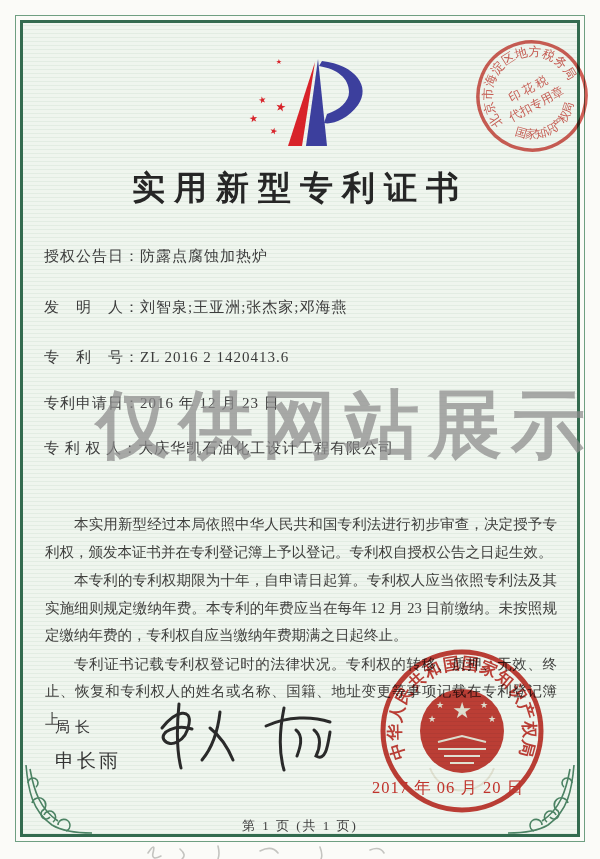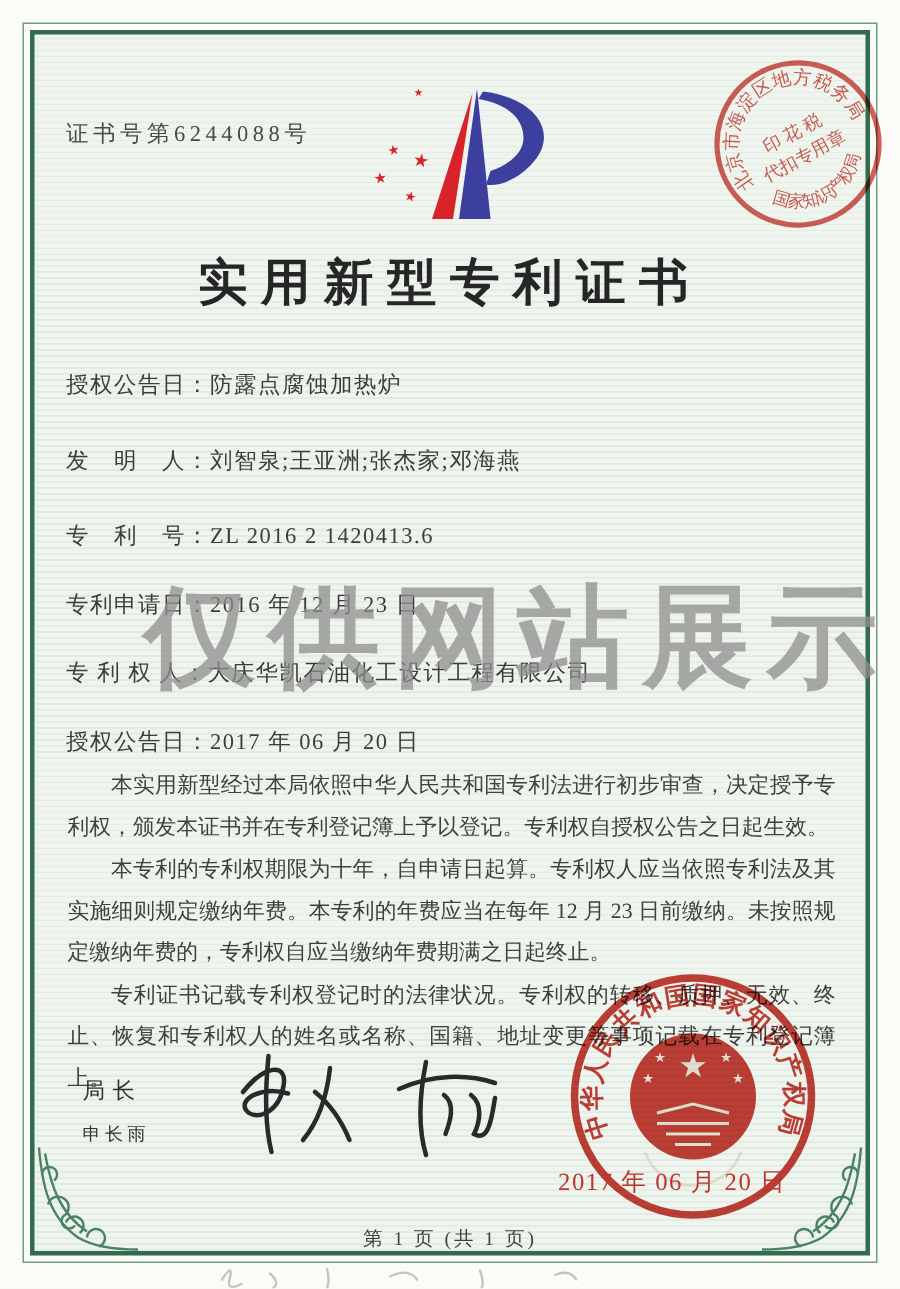--- a/index.html
+++ b/index.html
@@ -28,21 +28,21 @@
   .paras{position:absolute;left:44px;right:42px;top:510px;color:#40403e;
          font-size:14.5px;line-height:27.5px;text-align:justify;}
   .paras p{margin:1px;text-indent:2em;}
   
   .watermark{position:absolute;left:48px;top:376px;font-family:"Liberation Sans",sans-serif;
              font-size:74px;font-weight:800;letter-spacing:9px;color:#8e8e8e;
              opacity:.74;white-space:nowrap;z-index:9;pointer-events:none;margin-left:48px;}
   
   .sig-title{position:absolute;left:55px;top:718px;font-size:15px;
              letter-spacing:5px;color:#333;font-family:"Liberation Sans",sans-serif;}
-  .sig-name{position:absolute;left:55px;top:748px;font-size:12px;
+  .sig-name{position:absolute;left:55px;top:748px;font-size:19px;
             letter-spacing:3px;color:#333;font-family:"Liberation Sans",sans-serif;}
   .sig-svg{position:absolute;left:148px;top:698px;}
   
   .stamp{mix-blend-mode:multiply;}
   .tax-stamp{position:absolute;left:472px;top:36px;transform:rotate(-28deg);opacity:.88;}
   .seal{position:absolute;left:372px;top:646px;opacity:.95;}
   .seal-date{position:absolute;left:372px;top:777px;width:200px;font-size:16.5px;
              letter-spacing:1px;color:#c0332c;white-space:nowrap;z-index:10;}
   .footer{position:absolute;left:0;right:0;top:817px;text-align:center;
           font-size:13px;letter-spacing:2px;color:#3e3e3e;}
@@ -53,21 +53,20 @@
   .logo{position:absolute;left:232px;top:52px;}
 </style>
 </head>
 <body>
 
 <div class="page">
 
   <div class="frame-light"></div>
   <div class="frame-dark"></div>
 
-  <div class="cert-number">证书号第6244088号</div>
 
   <svg class="logo" width="145" height="100" viewBox="0 0 145 100">
     <path d="M90,9 C124,13 139,35 126,53 C116,67 100,73 92,71 L95,62
              C107,58 117,50 117,40 C117,26 105,17 87,14 Z" fill="#3c3f9d"></path>
     <polygon points="86,7 95,94 74,94" fill="#3c3f9d"></polygon>
     <polygon points="83,10 70,94 56,94" fill="#d8232a"></polygon>
     <text x="47" y="12" font-size="7" fill="#d8232a" text-anchor="middle">★</text>
     <text x="31" y="51" font-size="9" fill="#d8232a" text-anchor="middle" transform="rotate(-12 31 51)">★</text>
     <text x="48" y="59" font-size="12" fill="#d8232a" text-anchor="middle" transform="rotate(10 48 59)">★</text>
     <text x="22" y="70" font-size="10" fill="#d8232a" text-anchor="middle" transform="rotate(-8 22 70)">★</text>
@@ -97,23 +96,20 @@
     <span class="field-label">发　明　人：</span><span class="field-value">刘智泉;王亚洲;张杰家;邓海燕</span>
   </div>
   <div class="field-row f3">
     <span class="field-label">专　利　号：</span><span class="field-value">ZL 2016 2 1420413.6</span>
   </div>
   <div class="field-row f4">
     <span class="field-label">专利申请日：</span><span class="field-value">2016 年 12 月 23 日</span>
   </div>
   <div class="field-row f5">
     <span class="field-label">专 利 权 人：</span><span class="field-value">大庆华凯石油化工设计工程有限公司</span>
-  </div>
-  <div class="field-row f6">
-    <span class="field-label">授权公告日：</span><span class="field-value">2017 年 06 月 20 日</span>
   </div>
 
   <div class="paras">
     <p>本实用新型经过本局依照中华人民共和国专利法进行初步审查，决定授予专利权，颁发本证书并在专利登记簿上予以登记。专利权自授权公告之日起生效。</p>
     <p>本专利的专利权期限为十年，自申请日起算。专利权人应当依照专利法及其实施细则规定缴纳年费。本专利的年费应当在每年 12 月 23 日前缴纳。未按照规定缴纳年费的，专利权自应当缴纳年费期满之日起终止。</p>
     <p>专利证书记载专利权登记时的法律状况。专利权的转移、质押、无效、终止、恢复和专利权人的姓名或名称、国籍、地址变更等事项记载在专利登记簿上。</p>
   </div>
 
   <div class="watermark">仅供网站展示</div>
 

